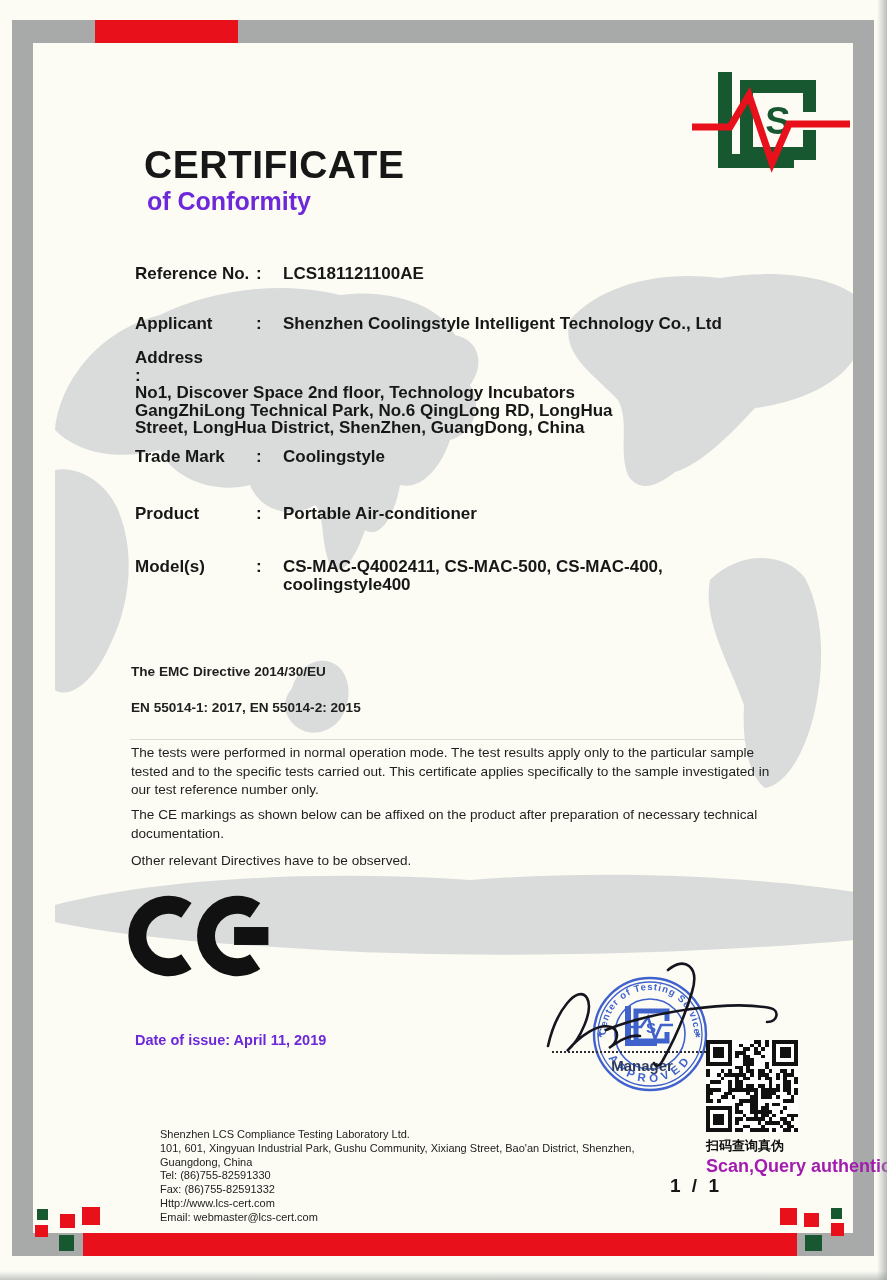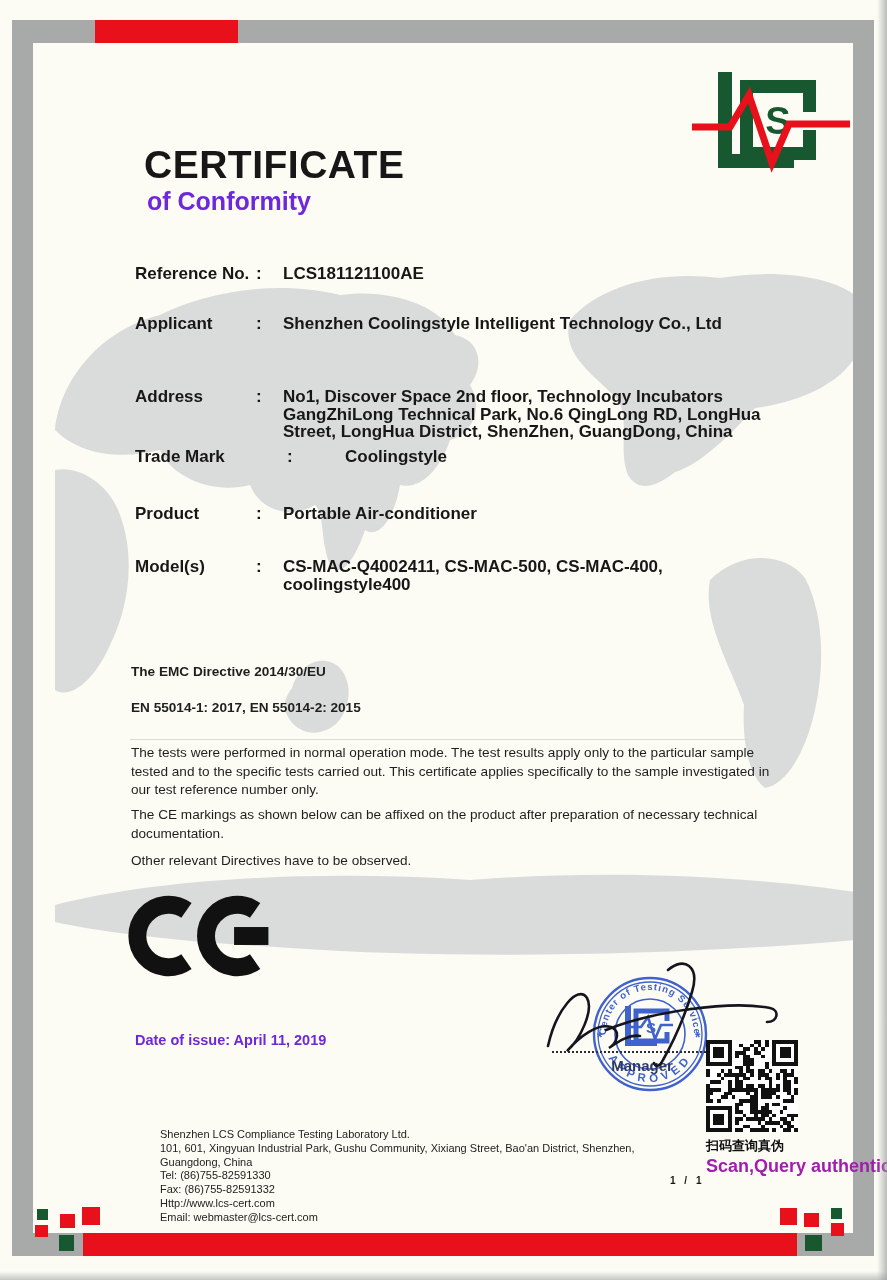--- a/index.html
+++ b/index.html
@@ -39,22 +39,22 @@
 
   
   .title{position:absolute;left:144px;top:143px;font-size:39px;font-weight:bold;letter-spacing:.5px;color:#171717;}
   .subtitle{position:absolute;left:147px;top:187px;font-size:25px;font-weight:bold;color:#6d28d9;}
 
   
   .field-row{position:absolute;left:135px;width:660px;display:flex;font-size:17px;font-weight:bold;line-height:17.5px;color:#171717;}
   .field-row .lbl{width:121px;flex:none;}
   .field-row .col{width:27px;flex:none;text-align:left;}
   .field-row .val{width:505px;}
-  .row-ref{top:265px;} .row-app{top:315px;} .row-addr{top:388px;}
-  .row-tm{top:448px;gap:31px;} .row-prod{top:505px;} .row-model{top:558px;}
+  .row-ref{top:265px;} .row-app{top:315px;} .row-addr{top:349px;flex-direction:column;}
+  .row-tm{top:448px;} .row-prod{top:505px;} .row-model{top:558px;}
 
   
   .para{position:absolute;left:131px;width:652px;font-size:13.6px;line-height:18.5px;color:#1f1f1f;}
   .p-compliance{top:617px;}
   .p-directive{top:663px;font-weight:bold;}
   .p-standards{top:699px;font-weight:bold;}
   .p-tests{top:744px;}
   .p-ce{top:806px;}
   .p-other{top:852px;}
   .rule{position:absolute;left:130px;top:739px;width:648px;border-top:1px solid #d9dbd8;}
@@ -73,21 +73,21 @@
   
   .qr-wrap{position:absolute;left:706px;top:1040px;width:94px;}
   .qr-svg{width:92px;height:92px;display:block;background:#fff;}
   .qr-caption-zh{margin-top:5px;text-align:left;font-size:13px;font-weight:bold;color:#111;}
   .qr-caption-en{margin-top:1px;text-align:center;font-size:18px;font-weight:bold;color:#a21caf;white-space:nowrap;}
 
   
   .footer{position:absolute;left:152px;top:1128px;width:560px;font-size:11px;line-height:13.8px;color:#222;margin-left:8px;}
   .footer .cols{display:flex;flex-direction:column;}
   .footer .cols .c1{width:143px;flex:none;}
-  .page-num{position:absolute;left:670px;top:1175px;font-size:10px;font-weight:bold;letter-spacing:3px;color:#171717;text-align:right;}
+  .page-num{position:absolute;left:670px;top:1175px;font-size:19px;font-weight:bold;letter-spacing:3px;color:#171717;text-align:right;}
 </style>
 </head>
 <body>
 
 <div class="page">
 
   <svg class="map" viewBox="0 0 830 710" aria-hidden="true">
     <g fill="#d9dcda">
       <path d="M 15,170 C 20,120 60,70 120,55 C 170,30 240,20 300,35 C 350,28 400,45 415,75 C 440,80 445,105 430,125 C 445,150 430,175 410,180 C 400,210 380,230 360,225 C 355,255 340,280 325,270 C 315,300 300,320 290,305 C 280,280 285,255 275,245 C 250,260 220,250 210,225 C 170,235 130,215 120,190 C 80,200 40,195 15,170 Z"></path>
       <path d="M 15,210 C 40,205 70,225 80,255 C 95,295 90,345 70,385 C 55,420 30,440 15,430 Z"></path>

